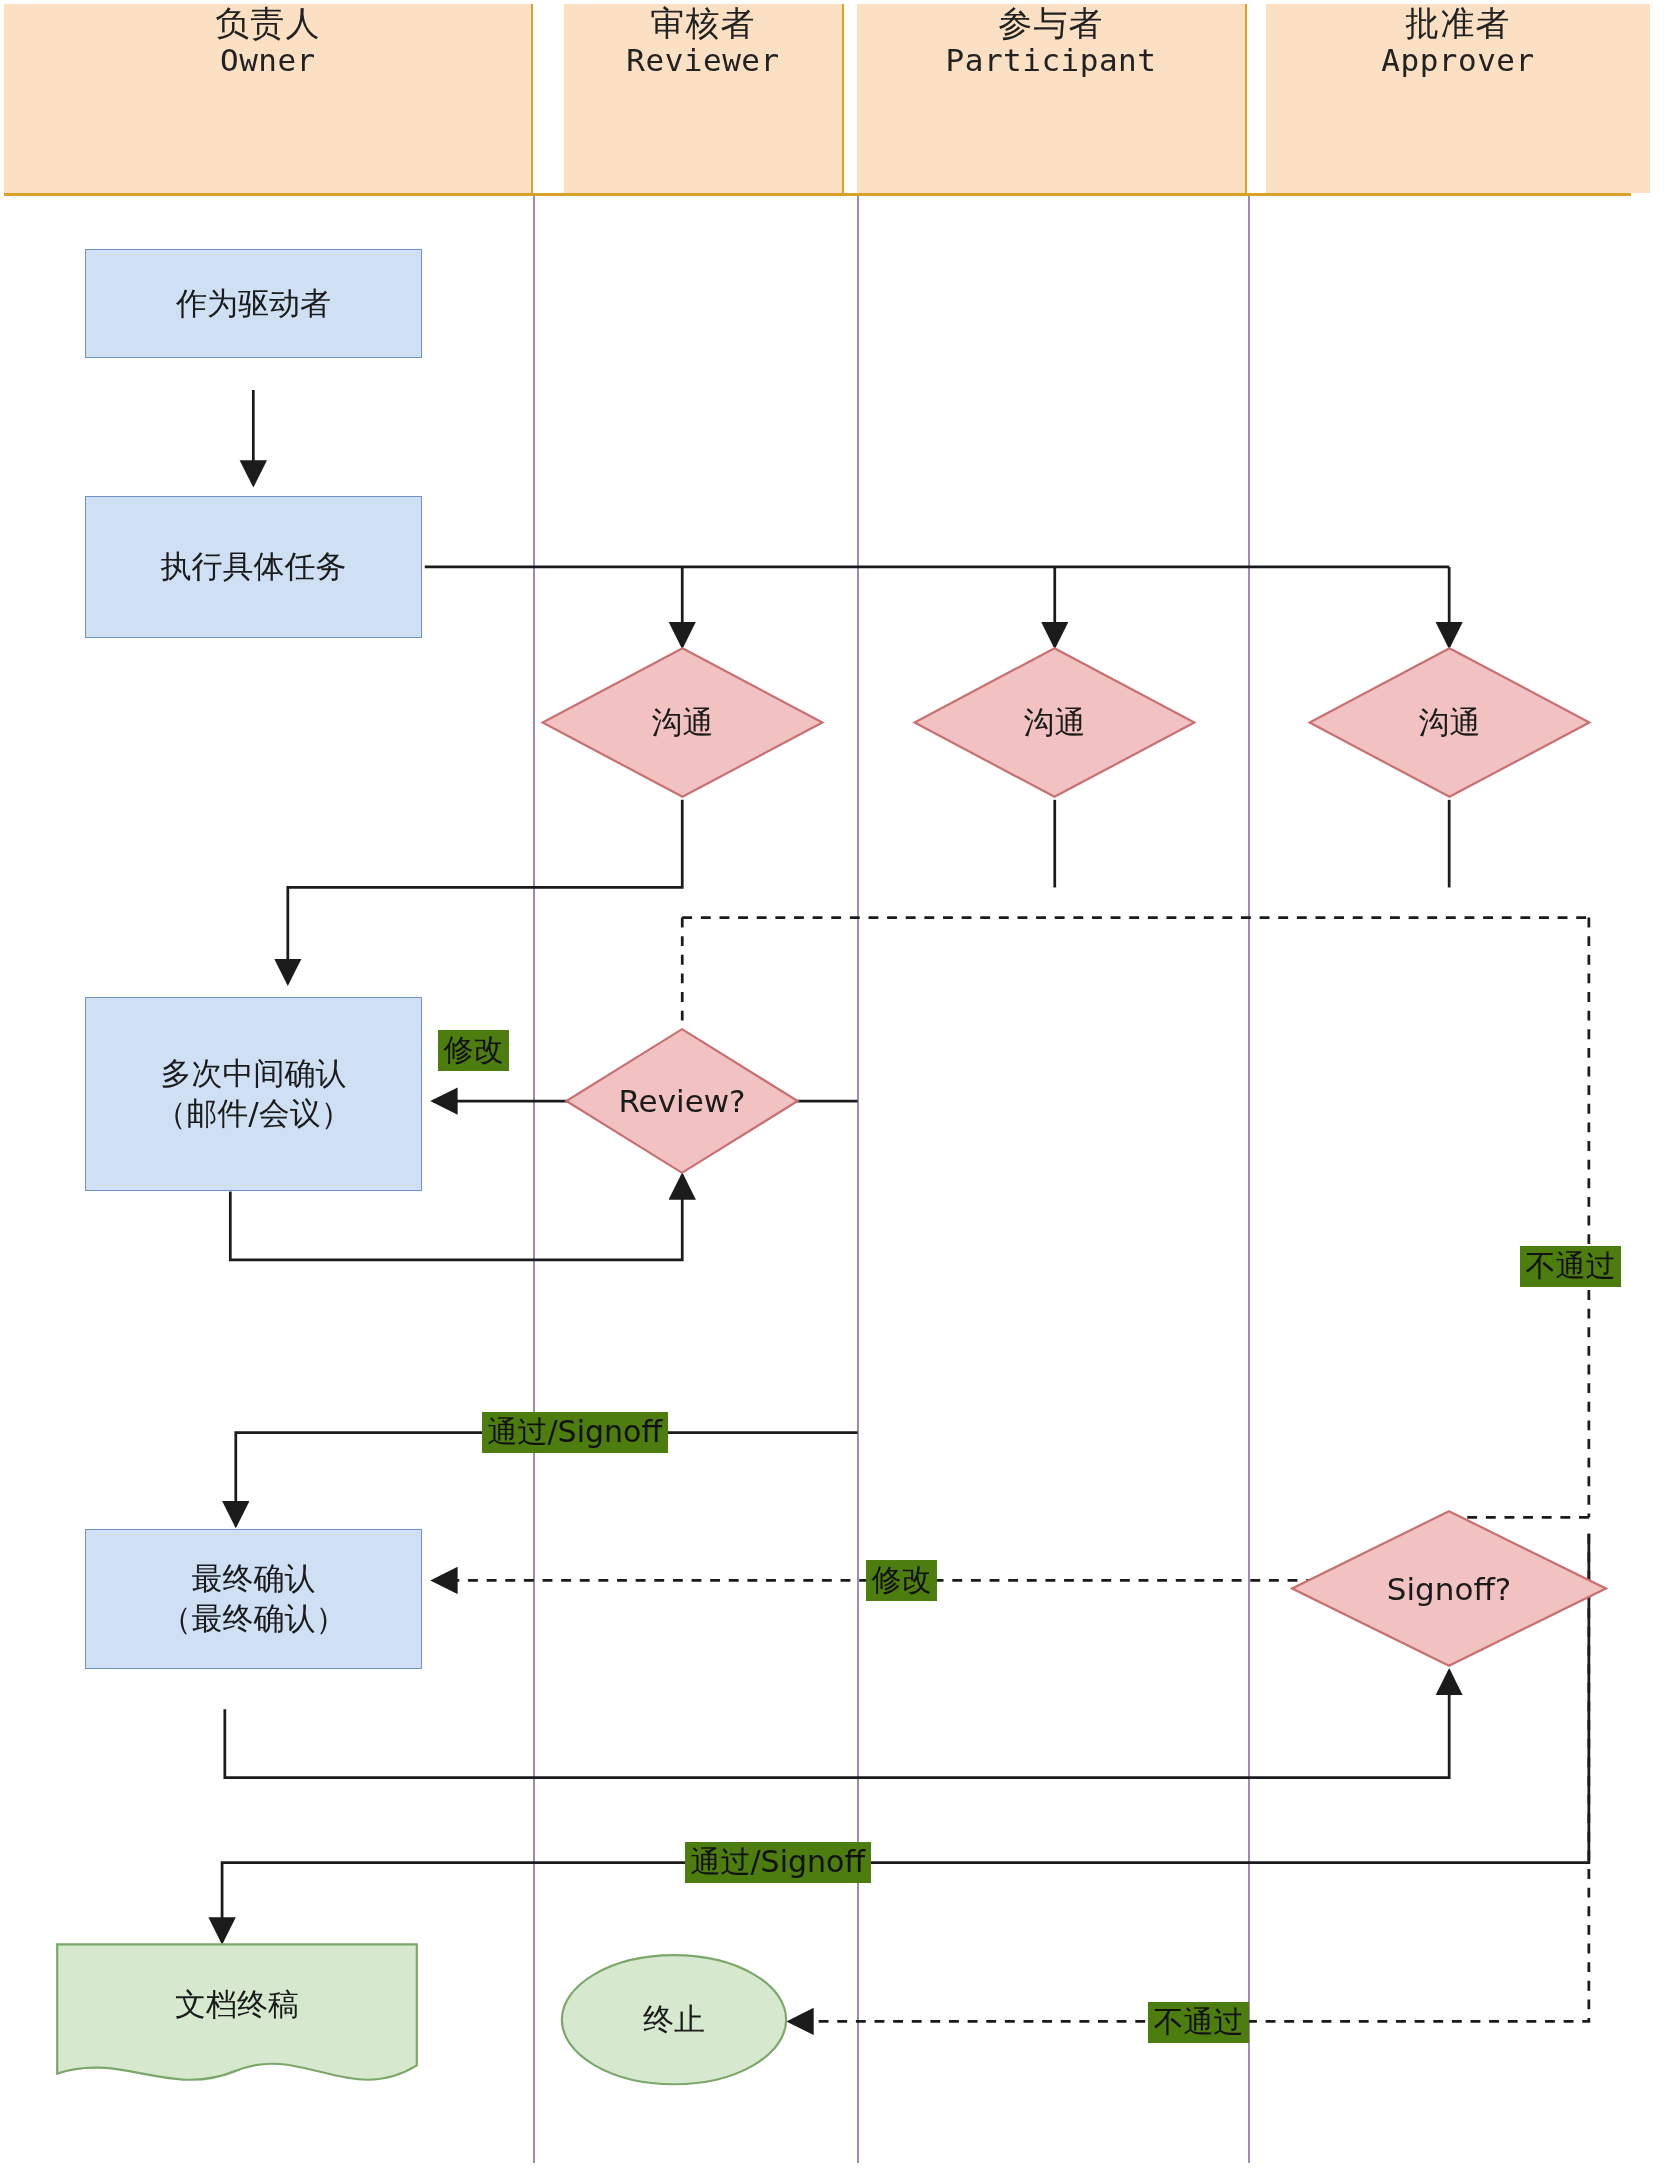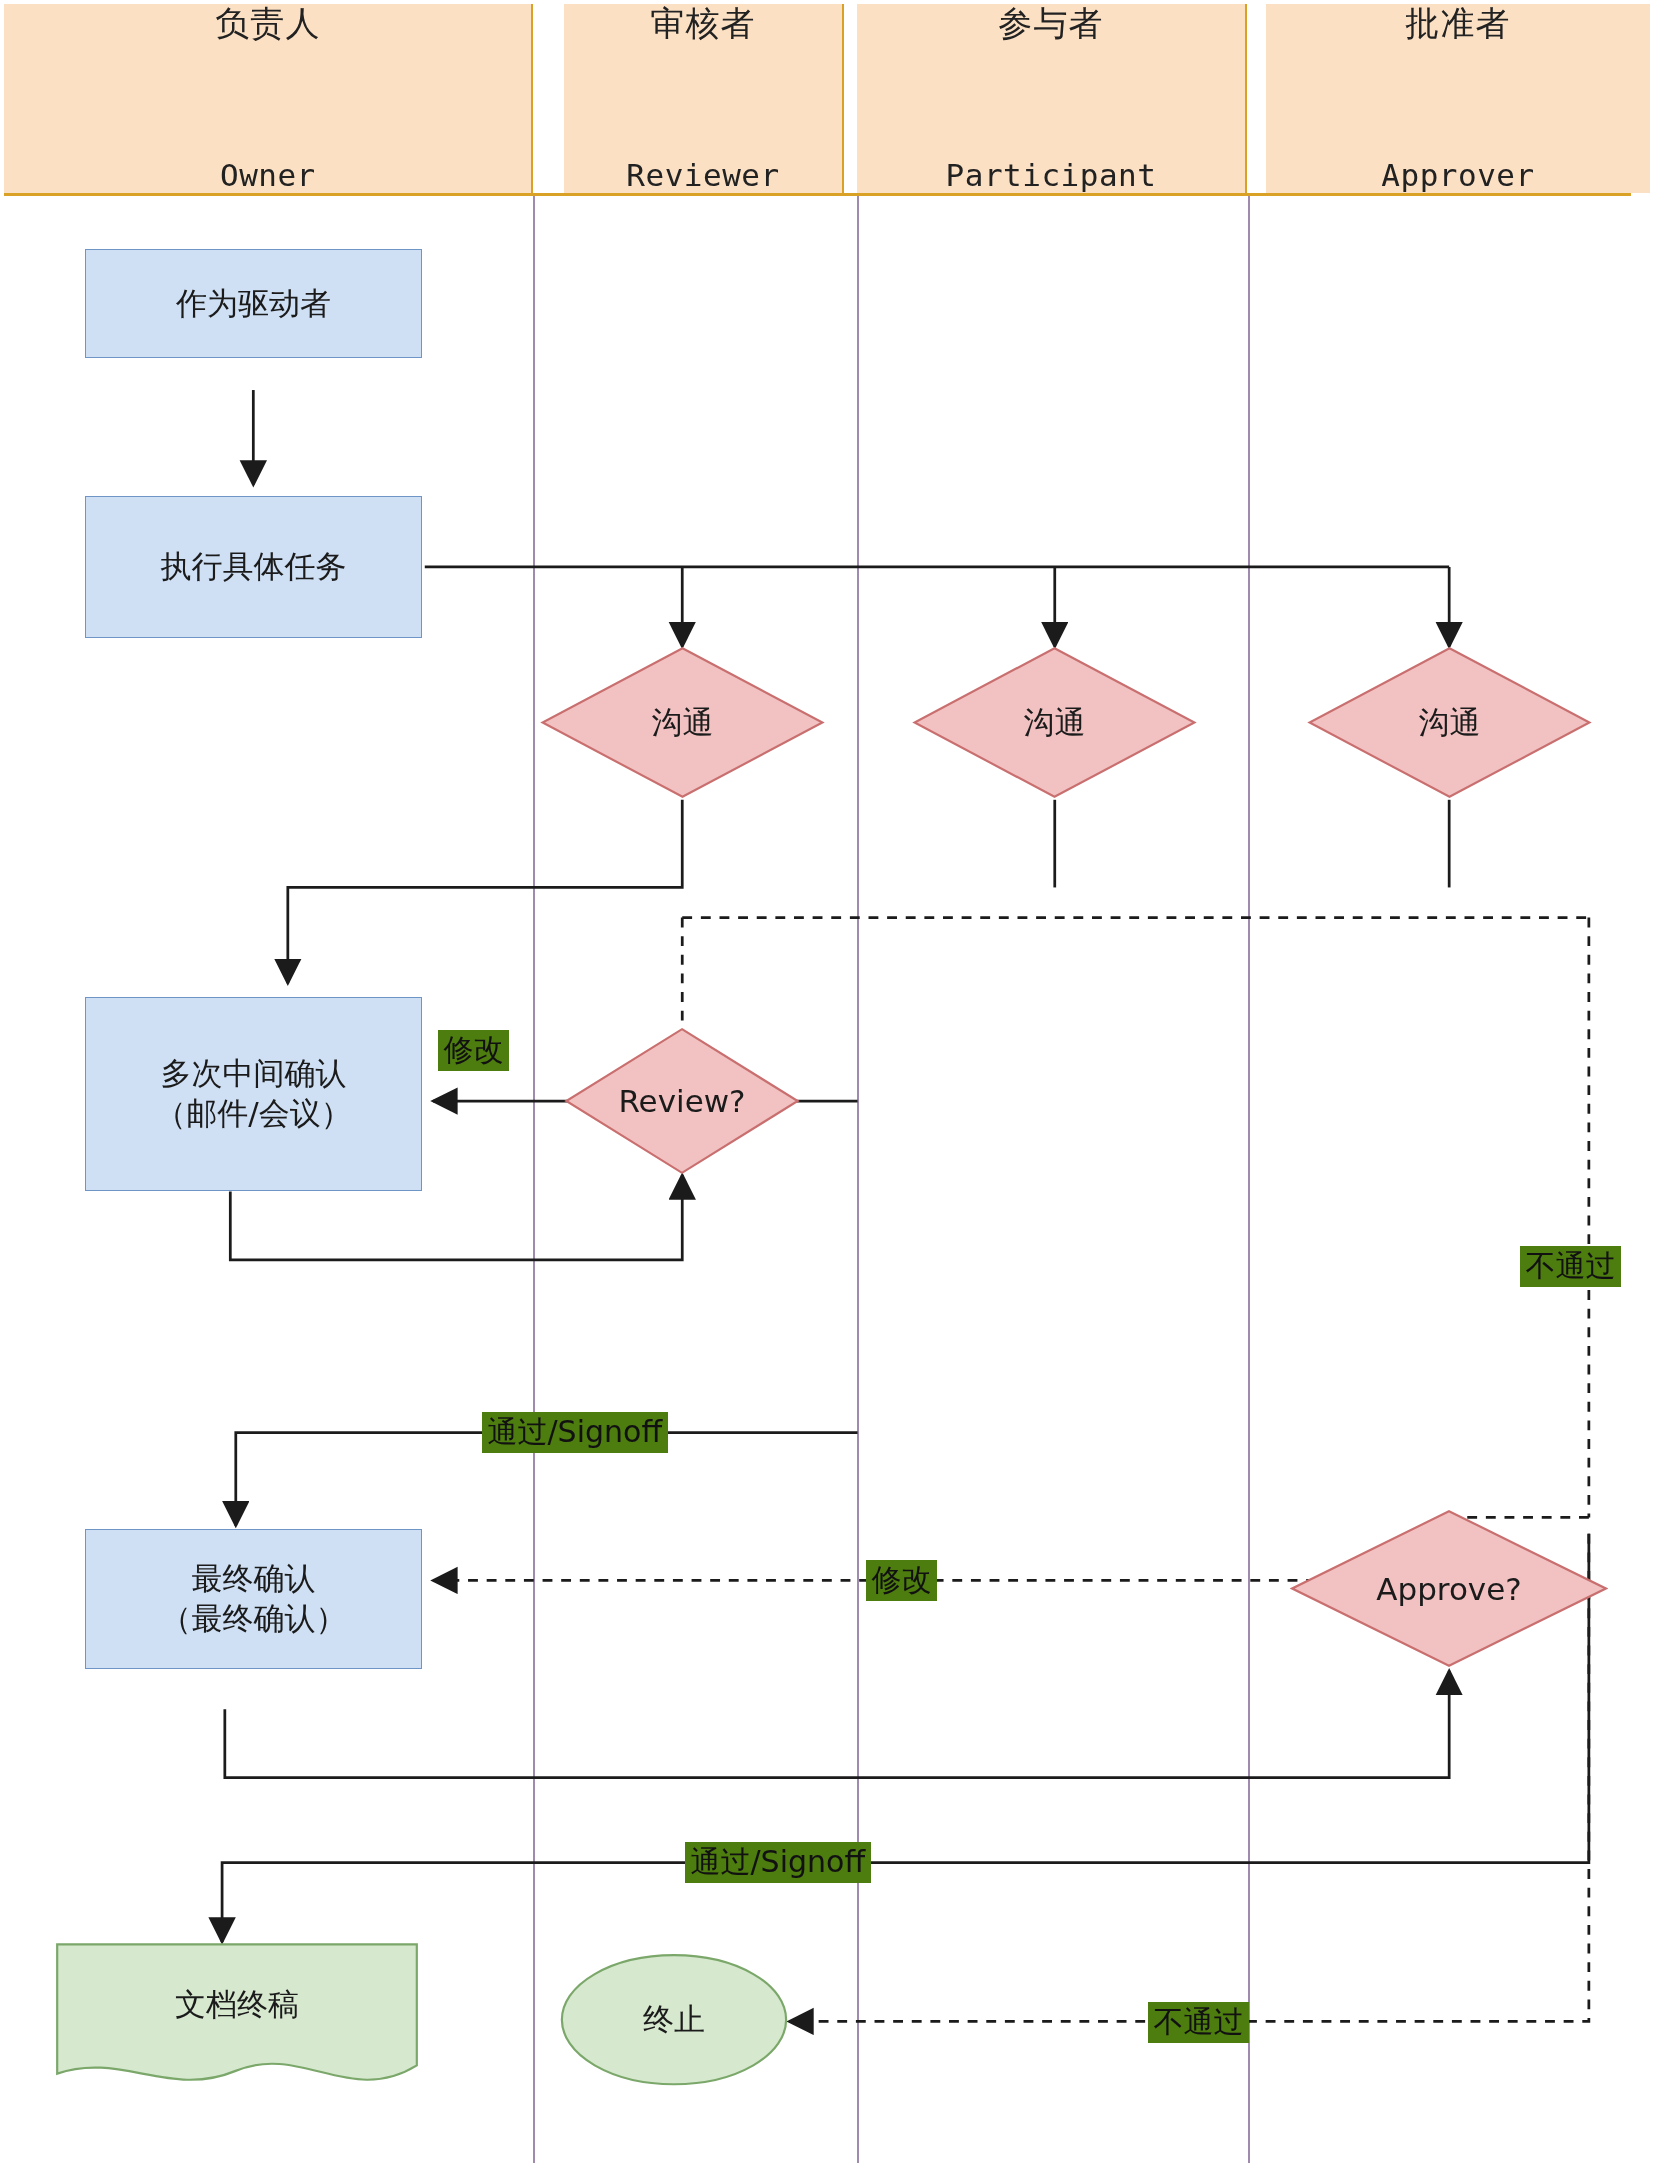--- a/index.html
+++ b/index.html
@@ -21,21 +21,21 @@
   .lane-header {
     position: absolute;
     top: 4.4px;
     height: 189px;
     background: #fbe0c4;
     box-sizing: border-box;
     border-right: 2.7px solid #d9a227;
     display: flex;
     flex-direction: column;
     align-items: center;
-    justify-content: space-between;
+    justify-content: flex-start;
     color: #222222;
   }
   .lane-header.last { border-right: none; margin-left: 18px; }
   .lane-cn {
     font-family: "DejaVu Serif", serif;
     font-size: 34px;
     line-height: 1.12;
     letter-spacing: 1.1px;
   }
   .lane-en {
@@ -237,21 +237,21 @@
 
   <div class="node proc" style="left:85px; top:1529px; width:337px; height:140px; flex-direction:column;">
     <span>最终确认</span>
     <span>（最终确认）</span>
   </div>
 
   <div class="diamond-wrap" style="left:1290px; top:1509px; width:318px; height:159px;">
     <svg width="318" height="159" viewBox="0 0 580 290">
       <polygon points="290,4 576,145 290,286 4,145" fill="#f2c2c2" stroke="#c96f6f" stroke-width="4"></polygon>
     </svg>
-    <div class="diamond-label">Approve?</div>
+    <div class="diamond-label">Signoff?</div>
   </div>
 
   <div class="shape-wrap" style="left:559px; top:1953px; width:230px; height:134px;">
     <svg width="230" height="134" viewBox="0 0 420 245">
       <ellipse cx="210" cy="122" rx="205" ry="118" fill="#d6e9cf" stroke="#7ba86a" stroke-width="4"></ellipse>
     </svg>
     <div class="shape-label">终止</div>
   </div>
 
   <div class="shape-wrap" style="left:55px; top:1942px; width:364px; height:151px;">

